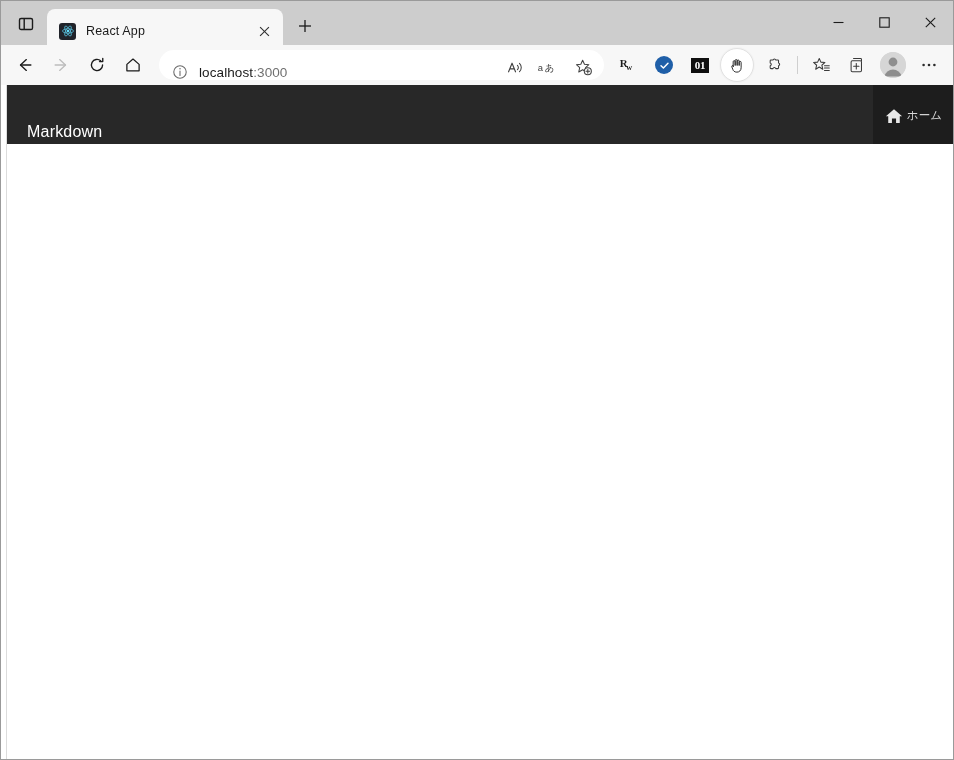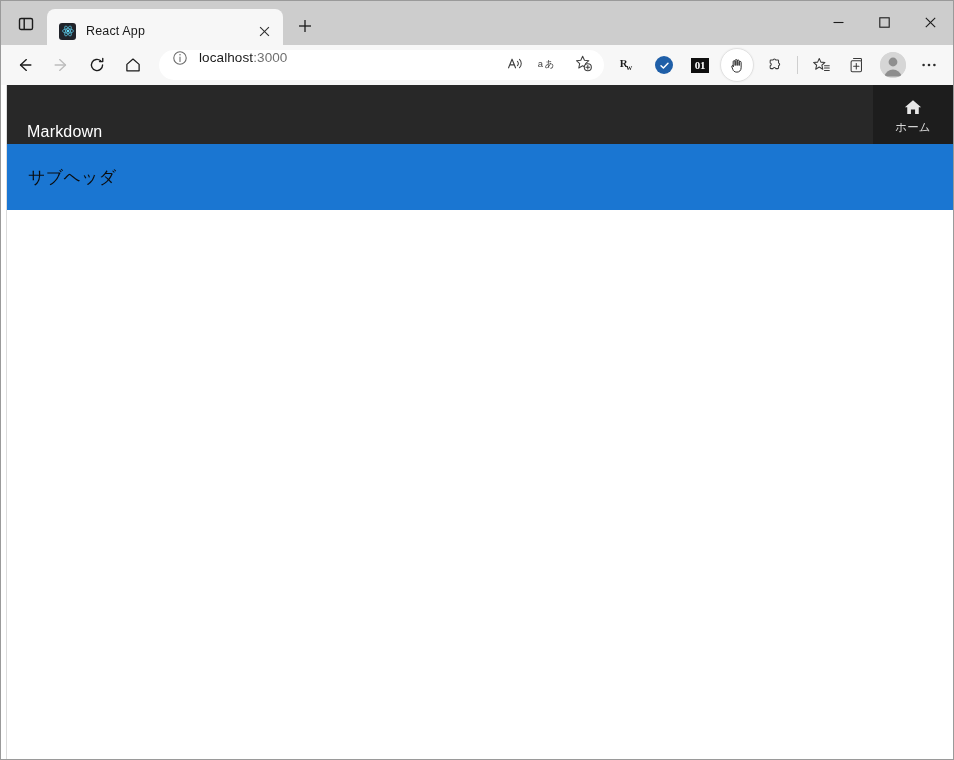--- a/index.html
+++ b/index.html
@@ -150,21 +150,21 @@
     border-radius: 50%;
     box-shadow: 0 0 0 1px rgba(0,0,0,.02);
   }
 
   .omnibox {
     flex: 1 1 auto;
     height: 30px;
     background: #ffffff;
     border-radius: 15px;
     display: flex;
-    align-items: flex-start;
+    align-items: flex-end;
     margin: 0 6px 0 8px;
     padding: 0 4px 0 10px;
     box-sizing: border-box;
     min-width: 0;
   }
   .omnibox .info-icon {
     flex: 0 0 22px;
     display: flex;
     align-items: center;
     justify-content: center;
@@ -241,21 +241,20 @@
   }
   .app-nav {
     align-self: stretch;
     background: #1d1d1d;
     display: flex;
     align-items: stretch;
   }
   .nav-item {
     width: 80px;
     display: flex;
-    flex-direction: column;
     align-items: center;
     justify-content: center;
     gap: 3px;
     cursor: pointer;
     padding-top: 2px;
   }
   .nav-icon {
     height: 20px;
     display: flex;
     align-items: center;
@@ -519,21 +518,18 @@
             </svg>
           </span>
           <span class="nav-label">ホーム</span>
         </div>
 
 
 
       </nav>
     </div>
 
-    <div class="subheader">
-      <span class="subheader-text">サブヘッダ</span>
-    </div>
 
 
     <div class="left-edge"></div>
   </div>
 
 </div>
 
 </body></html>

